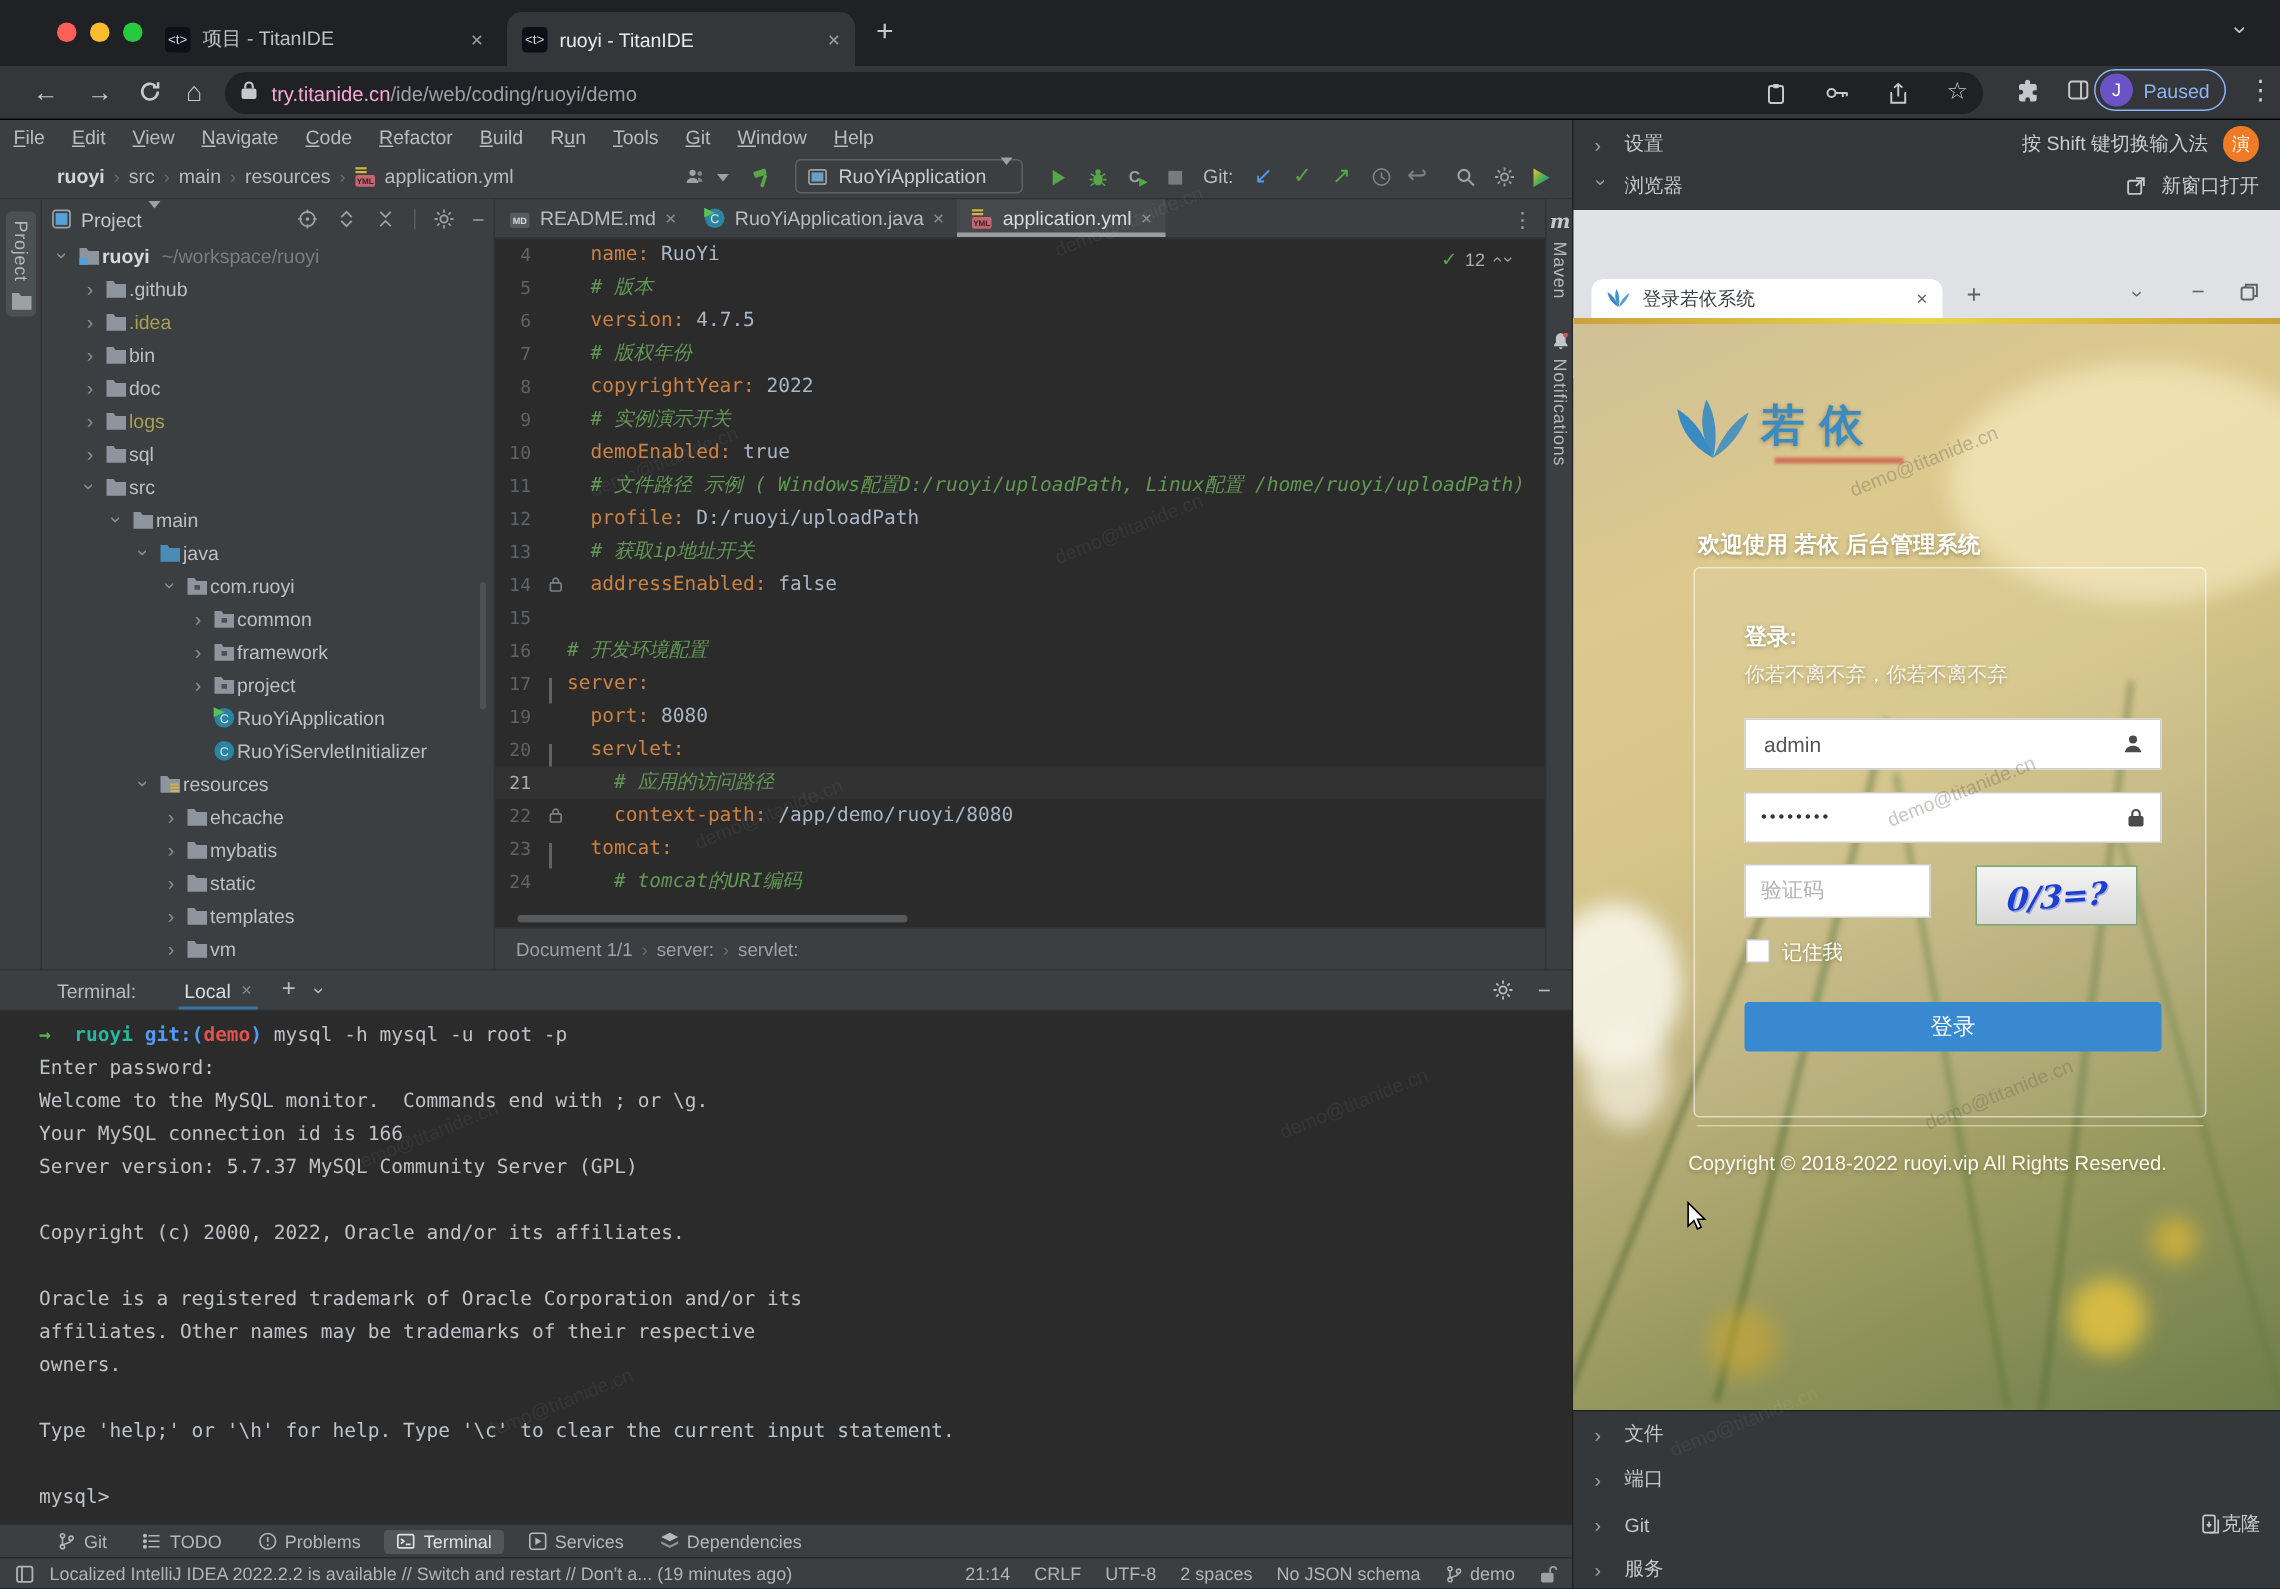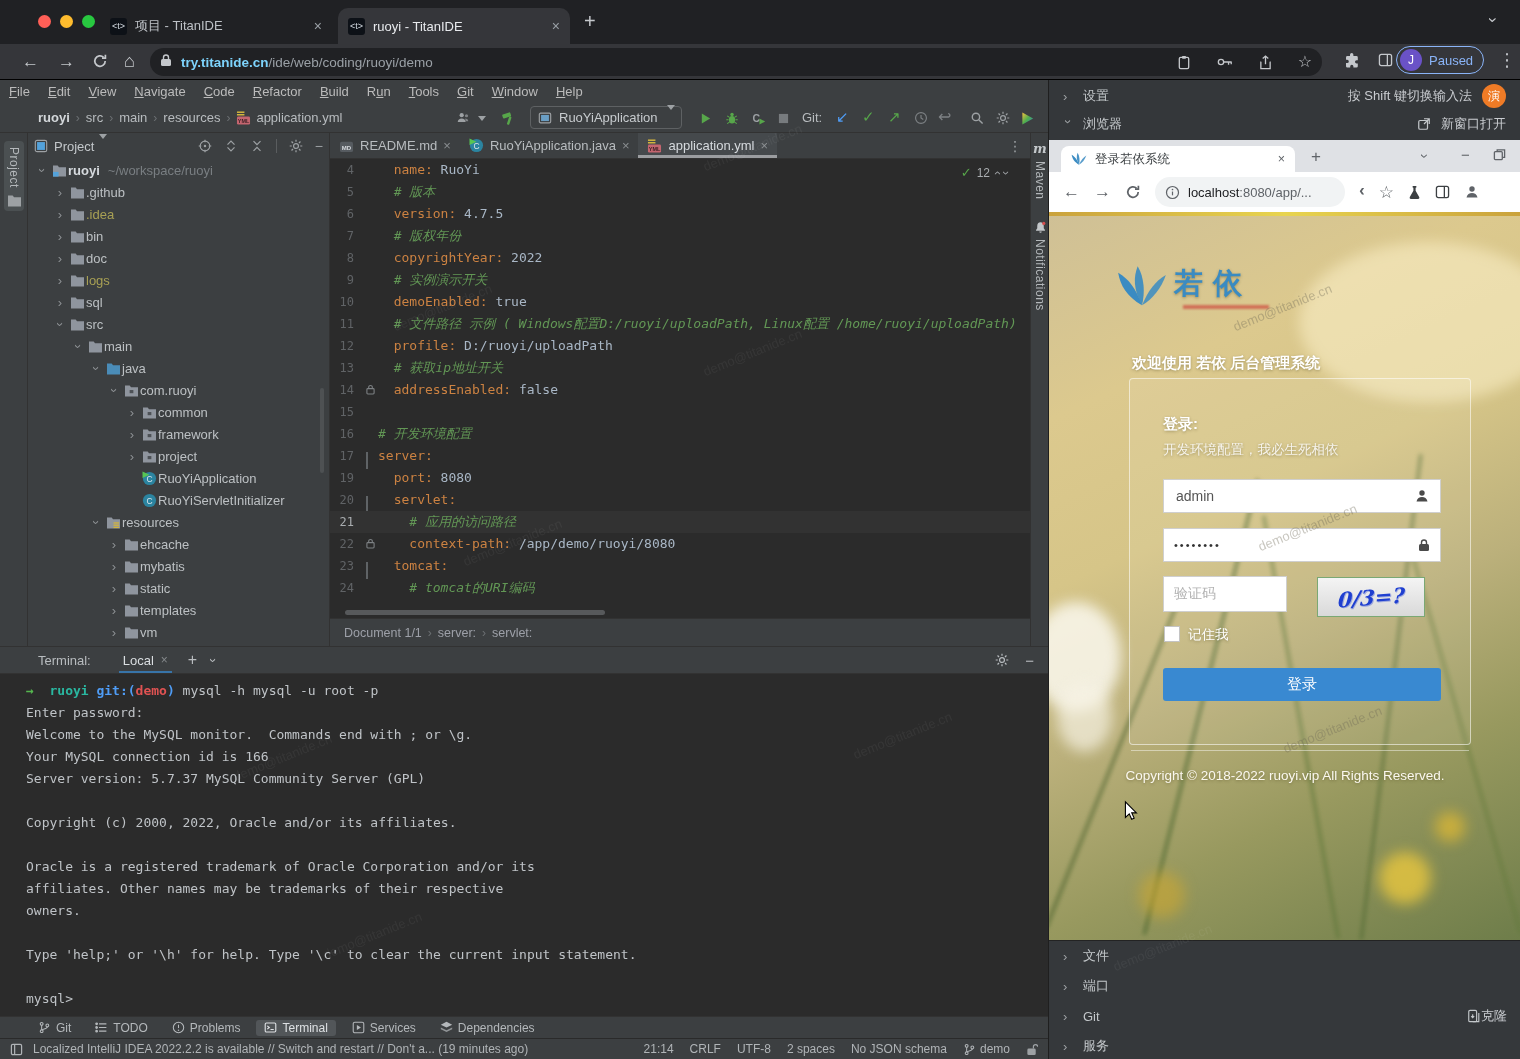--- a/index.html
+++ b/index.html
@@ -17,21 +17,21 @@
         padding:0 10px;box-sizing:border-box;font-size:13px;color:#bdc1c6;}
   .btab.active{background:#35363a;color:#e8eaed;}
   .btab .fav{width:17px;height:17px;border-radius:3px;background:#0d1117;color:#d6dde4;
         font-size:9px;display:flex;align-items:center;justify-content:center;margin-right:8px;flex:0 0 auto;}
   .btab .ttl{flex:1;overflow:hidden;white-space:nowrap;text-overflow:ellipsis;}
   .btab .x{color:#9aa0a6;font-size:14px;margin-left:6px;}
   #chromebar{left:0;top:44px;width:1520px;height:36px;background:#35363a;border-bottom:1px solid #000;box-sizing:border-box;}
   .cico{color:#c5c8cc;font-size:17px;line-height:1;}
   #urlpill{left:150px;top:48px;width:1172px;height:28px;border-radius:14px;background:#202124;
            display:flex;align-items:center;padding:0 10px;box-sizing:border-box;}
-  #urlpill .dom{color:#7dd3fc;font-size:13.5px;font-weight:bold;}
+  #urlpill .dom{color:#f9a8d4;font-size:13.5px;font-weight:normal;}
   #urlpill .pth{color:#9aa0a6;font-size:13.5px;}
   #profile{left:1396px;top:46px;height:28px;border:1.5px solid #8ab4f8;border-radius:15px;
            display:flex;align-items:center;padding:0 10px 0 3px;box-sizing:border-box;}
   #profile .pj{width:22px;height:22px;border-radius:50%;background:#6a52c7;color:#fff;font-size:12px;
            display:flex;align-items:center;justify-content:center;margin-right:7px;}
   #profile .pt{color:#8ab4f8;font-size:13px;}
   
   #ide{left:0;top:80px;width:1048px;height:979px;background:#3c3f41;color:#bbbbbb;}
   #menubar{left:0;top:0;width:1048px;height:23px;display:flex;align-items:center;font-size:13px;}
   #menubar span{padding:0 9px;}
@@ -94,21 +94,21 @@
   
   #sidepanel{left:1048px;top:80px;width:472px;height:979px;background:#34373a;border-left:1px solid #1f1f1f;
              box-sizing:border-box;color:#c3c7ca;}
   .sprow{display:flex;align-items:center;height:28px;font-size:13px;padding:0 14px;gap:10px;}
   .spchev{color:#9da1a4;font-size:13px;width:10px;}
   .sphint{margin-left:auto;color:#c9ccd0;font-size:13px;display:flex;align-items:center;gap:10px;}
   #avatar{width:24px;height:24px;border-radius:50%;background:#ef7b26;color:#fff;font-size:12px;
           display:flex;align-items:center;justify-content:center;}
   
   #emb{left:0px;top:60px;width:472px;height:800px;background:#dfe1e5;}
-  #embtabbar{height:32px;position:relative;}
+  #embtabbar{height:32px;position:relative;margin-top:40px;}
   #embtab{position:absolute;left:12px;top:6px;width:234px;height:26px;background:#fff;border-radius:8px 8px 0 0;
           display:flex;align-items:center;padding:0 10px;box-sizing:border-box;font-size:12.5px;color:#3c4043;gap:8px;}
   #emburl{height:40px;background:#fff;display:flex;align-items:center;padding:0 14px;gap:14px;box-sizing:border-box;}
   .embico{color:#5f6368;font-size:17px;}
   #embpill{width:190px;height:30px;border-radius:15px;background:#f1f3f4;display:flex;align-items:center;
            padding:0 10px;box-sizing:border-box;gap:8px;font-size:13px;}
   #embpill .d{color:#202124;} #embpill .p{color:#5f6368;}
   
   #embpage{position:absolute;left:0;top:72px;width:472px;height:728px;overflow:hidden;
      background:linear-gradient(155deg,#cfc096 0%,#dcc98e 22%,#d6c588 40%,#bbb07b 58%,#98995f 76%,#6e7d4a 100%);}
@@ -963,21 +963,21 @@
               </svg>
             </span>
           <span style="font-size:29px;font-weight:bold;color:#3a8bc2;letter-spacing:10px;margin-left:6px;" class="wshadow">若依</span>
         </div>
         <div class="abs" style="left:134px;top:93px;width:86px;height:4px;background:rgba(200,40,40,.55);filter:blur(1px);"></div>
 
         <div class="abs wshadow" style="left:83px;top:142px;font-size:15px;font-weight:bold;color:#fff;">欢迎使用 若依 后台管理系统</div>
 
         <div id="loginpanel">
           <div class="abs wshadow" style="left:33px;top:36px;font-size:15px;font-weight:bold;color:#fff;">登录:</div>
-          <div class="abs wshadow" style="left:33px;top:62px;font-size:13.5px;color:#f7f4ec;">开发环境配置，我必生死相依</div>
+          <div class="abs wshadow" style="left:33px;top:62px;font-size:13.5px;color:#f7f4ec;">你若不离不弃，你若不离不弃</div>
 
           <div class="lp-input" style="top:100px;padding-left:12px;">
             <span>admin</span>
             <span class="ric" id="userico">
                 <svg width="16" height="16" viewBox="0 0 16 16" fill="currentColor">
                   <circle cx="8" cy="5" r="2.7"></circle>
                   <path d="M2.5 13.5c.6-3 2.9-4.4 5.5-4.4s4.9 1.4 5.5 4.4z"></path>
                 </svg>
               </span>
           </div>

